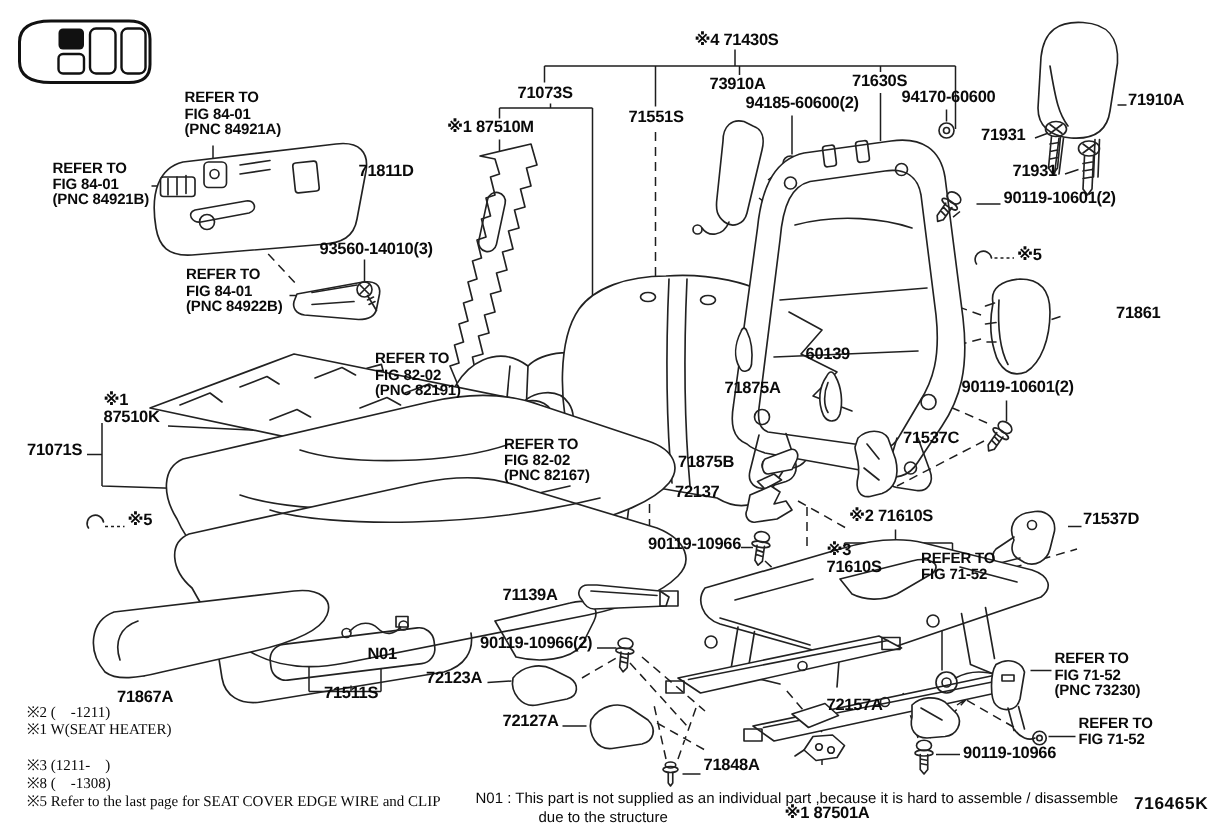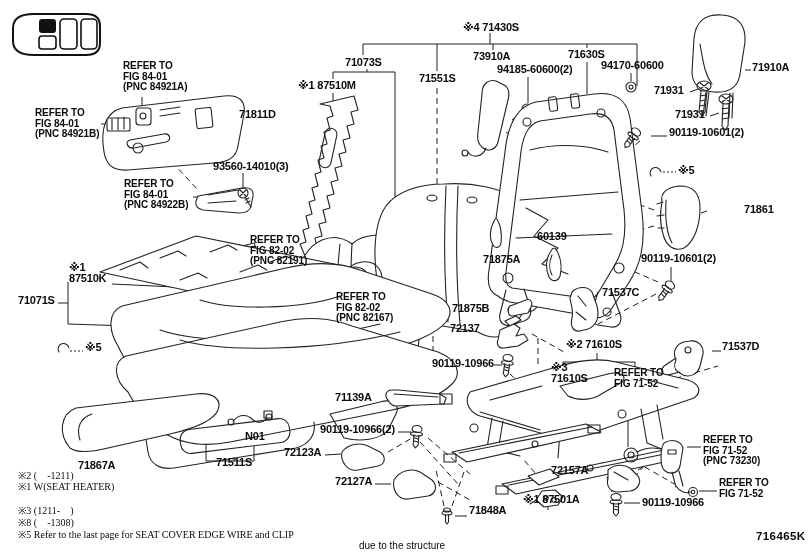--- a/index.html
+++ b/index.html
@@ -361,21 +361,21 @@
 FIG 71-52</div>
 <div class="lbl" style="left:722px;top:341px">71537D</div>
 <div class="lbl" style="left:551px;top:465px">72157A</div>
 <div class="ref" style="left:703px;top:435px">REFER TO
 FIG 71-52
 (PNC 73230)</div>
 <div class="ref" style="left:719px;top:478px">REFER TO
 FIG 71-52</div>
 <div class="lbl" style="left:642px;top:497px">90119-10966</div>
 <div class="lbl" style="left:469px;top:505px">71848A</div>
-<div class="lbl" style="left:523px;top:494px">※1 87501A</div>
+<div class="lbl" style="left:523px;top:537px">※1 87501A</div>
 <div class="lbl" style="left:335px;top:392px">71139A</div>
 <div class="lbl" style="left:320px;top:424px">90119-10966(2)</div>
 <div class="lbl" style="left:284px;top:447px">72123A</div>
 <div class="lbl" style="left:335px;top:476px">72127A</div>
 <div class="lbl" style="left:18px;top:295px">71071S</div>
 <div class="lbl" style="left:69px;top:262px">※1
 87510K</div>
 <div class="lbl" style="left:78px;top:460px">71867A</div>
 <div class="lbl" style="left:216px;top:457px">71511S</div>
 <div class="lbl" style="left:245px;top:431px">N01</div>
@@ -386,17 +386,18 @@
 <div class="ref" style="left:336px;top:292px">REFER TO
 FIG 82-02
 (PNC 82167)</div>
 
 <div class="fn" style="left:18px;top:481px">※1 W(SEAT HEATER)</div>
 <div class="fn" style="left:18px;top:470px">※2 (    -1211)</div>
 <div class="fn" style="left:18px;top:505px">※3 (1211-    )</div>
 <div class="fn" style="left:18px;top:517px">※8 (    -1308)</div>
 <div class="fn" style="left:18px;top:529px">※5 Refer to the last page for SEAT COVER EDGE WIRE and CLIP</div>
 
+<div class="note" style="left:317px;top:527px">N01 : This part is not supplied as an individual part ,because it is hard to assemble / disassemble</div>
 <div class="note" style="left:359px;top:540px">due to the structure</div>
 
 <div class="figcode" style="left:756px;top:530px">716465K</div>
 
 </div>
 
 </body></html>

